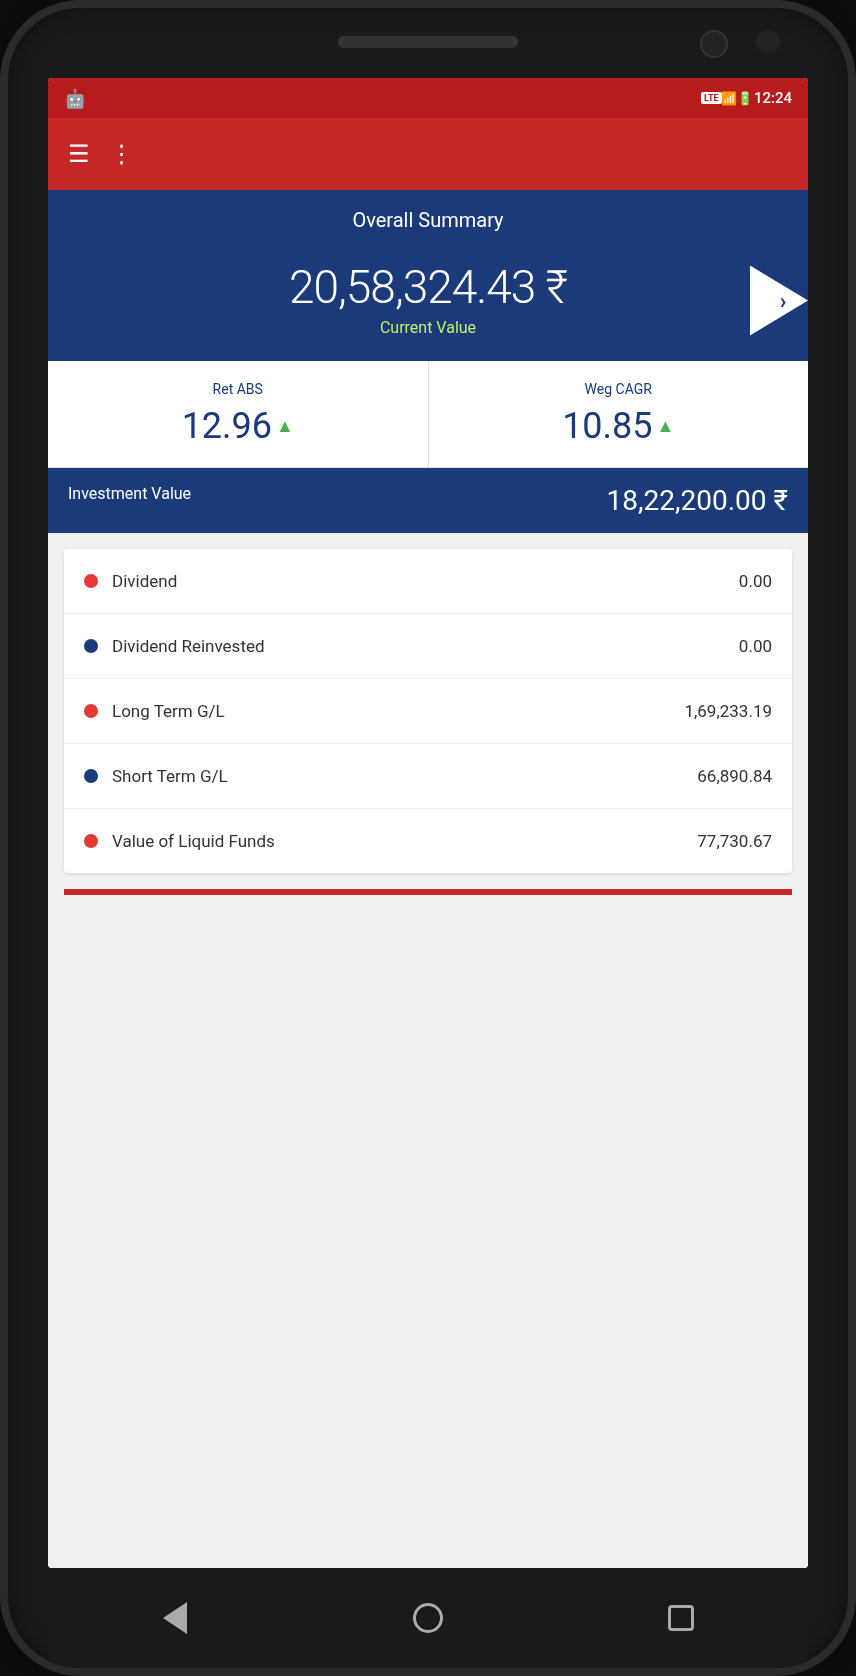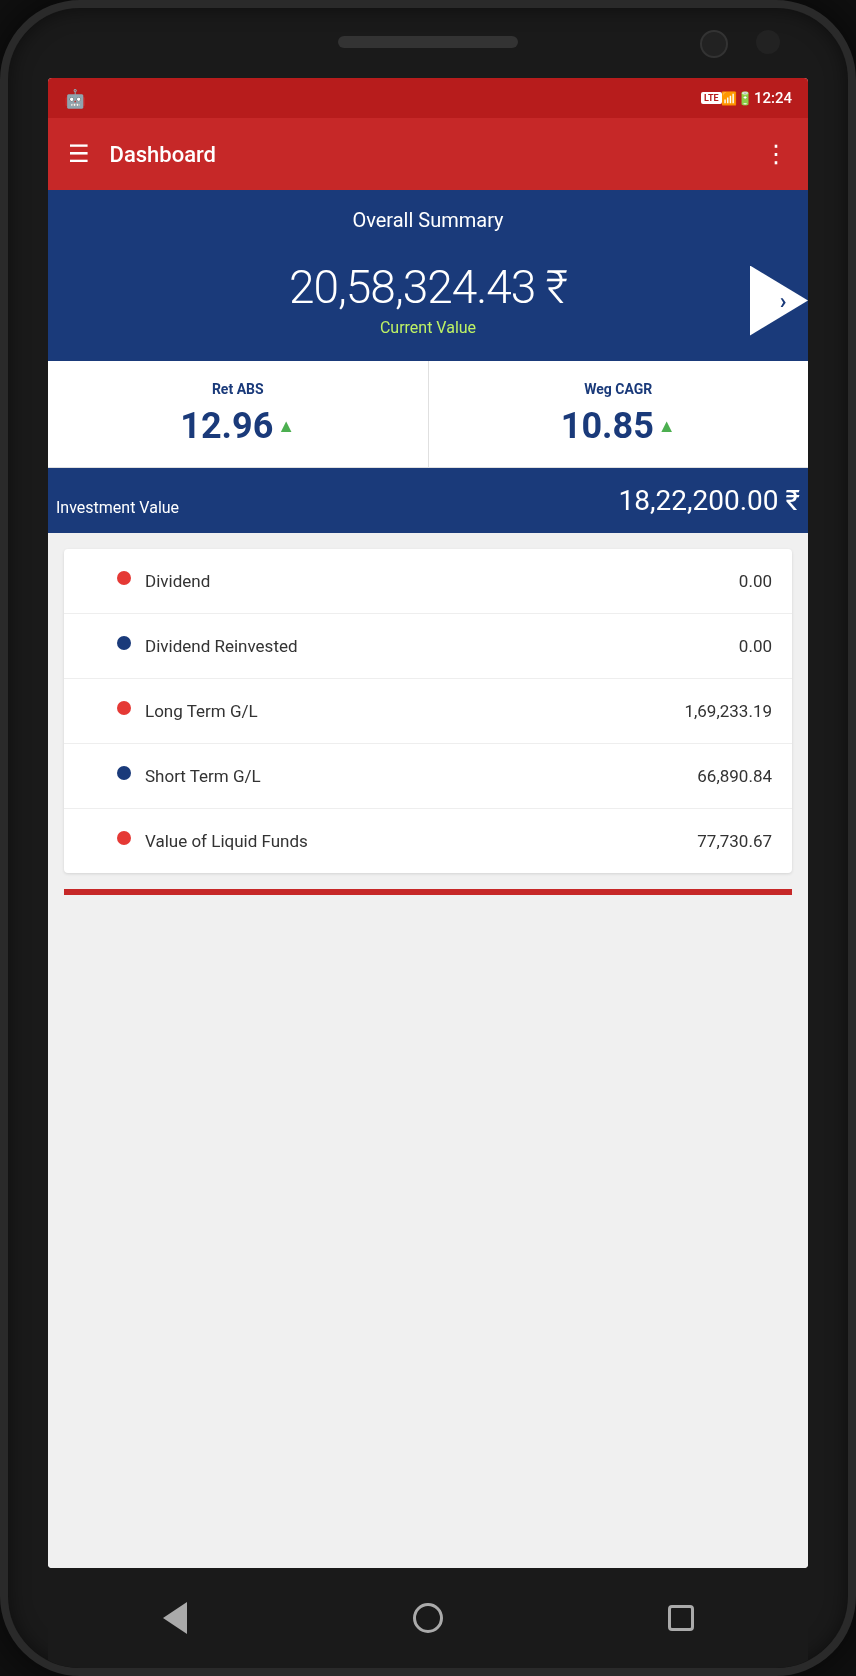--- a/index.html
+++ b/index.html
@@ -213,45 +213,45 @@
       border-right: 1px solid #e0e0e0;
     }
 
     .return-cell:last-child {
       border-right: none;
     }
 
     .return-label {
       color: #1a3a7a;
       font-size: 14px;
-      font-weight: 700;
+      font-weight: 400;
       margin-bottom: 8px;
     }
 
     .return-value {
       color: #1a3a7a;
       font-size: 36px;
-      font-weight: 700;
+      font-weight: 400;
       display: flex;
       align-items: center;
       justify-content: center;
       gap: 4px;
     }
 
     .up-arrow {
       color: #4caf50;
       font-size: 18px;
     }
 
     
     .investment-bar {
       background: #1a3a7a;
-      padding: 16px 8px;
-      display: flex;
-      align-items: flex-end;
+      padding: 16px 20px;
+      display: flex;
+      align-items: flex-start;
       justify-content: space-between;
     }
 
     .investment-label {
       color: white;
       font-size: 16px;
       font-weight: 400;
     }
 
     .investment-amount {
@@ -280,23 +280,22 @@
       padding: 22px 20px;
       border-bottom: 1px solid #eeeeee;
     }
 
     .card-row:last-child {
       border-bottom: none;
     }
 
     .card-row-left {
       display: flex;
-      align-items: flex-start;
+      align-items: center;
       gap: 14px;
-      margin-left: 33px;
     }
 
     .dot {
       width: 14px;
       height: 14px;
       border-radius: 50%;
       flex-shrink: 0;
     }
 
     .dot-red { background: #e53935; }
@@ -383,21 +382,20 @@
       <div class="status-bar-right">
         <span class="lte-badge">LTE</span>
         <span>📶</span>
         <span>🔋</span>
         <span class="time-text">12:24</span>
       </div>
     </div>
 
     <div class="app-bar">
       <span class="menu-icon">☰</span>
-      <span class="app-title">Dashboard</span>
       <span class="more-icon">⋮</span>
     </div>
 
     <div class="content">
 
       <div class="summary-section">
         <div class="summary-header">
           <span class="summary-title">Overall Summary</span>
         </div>
 

